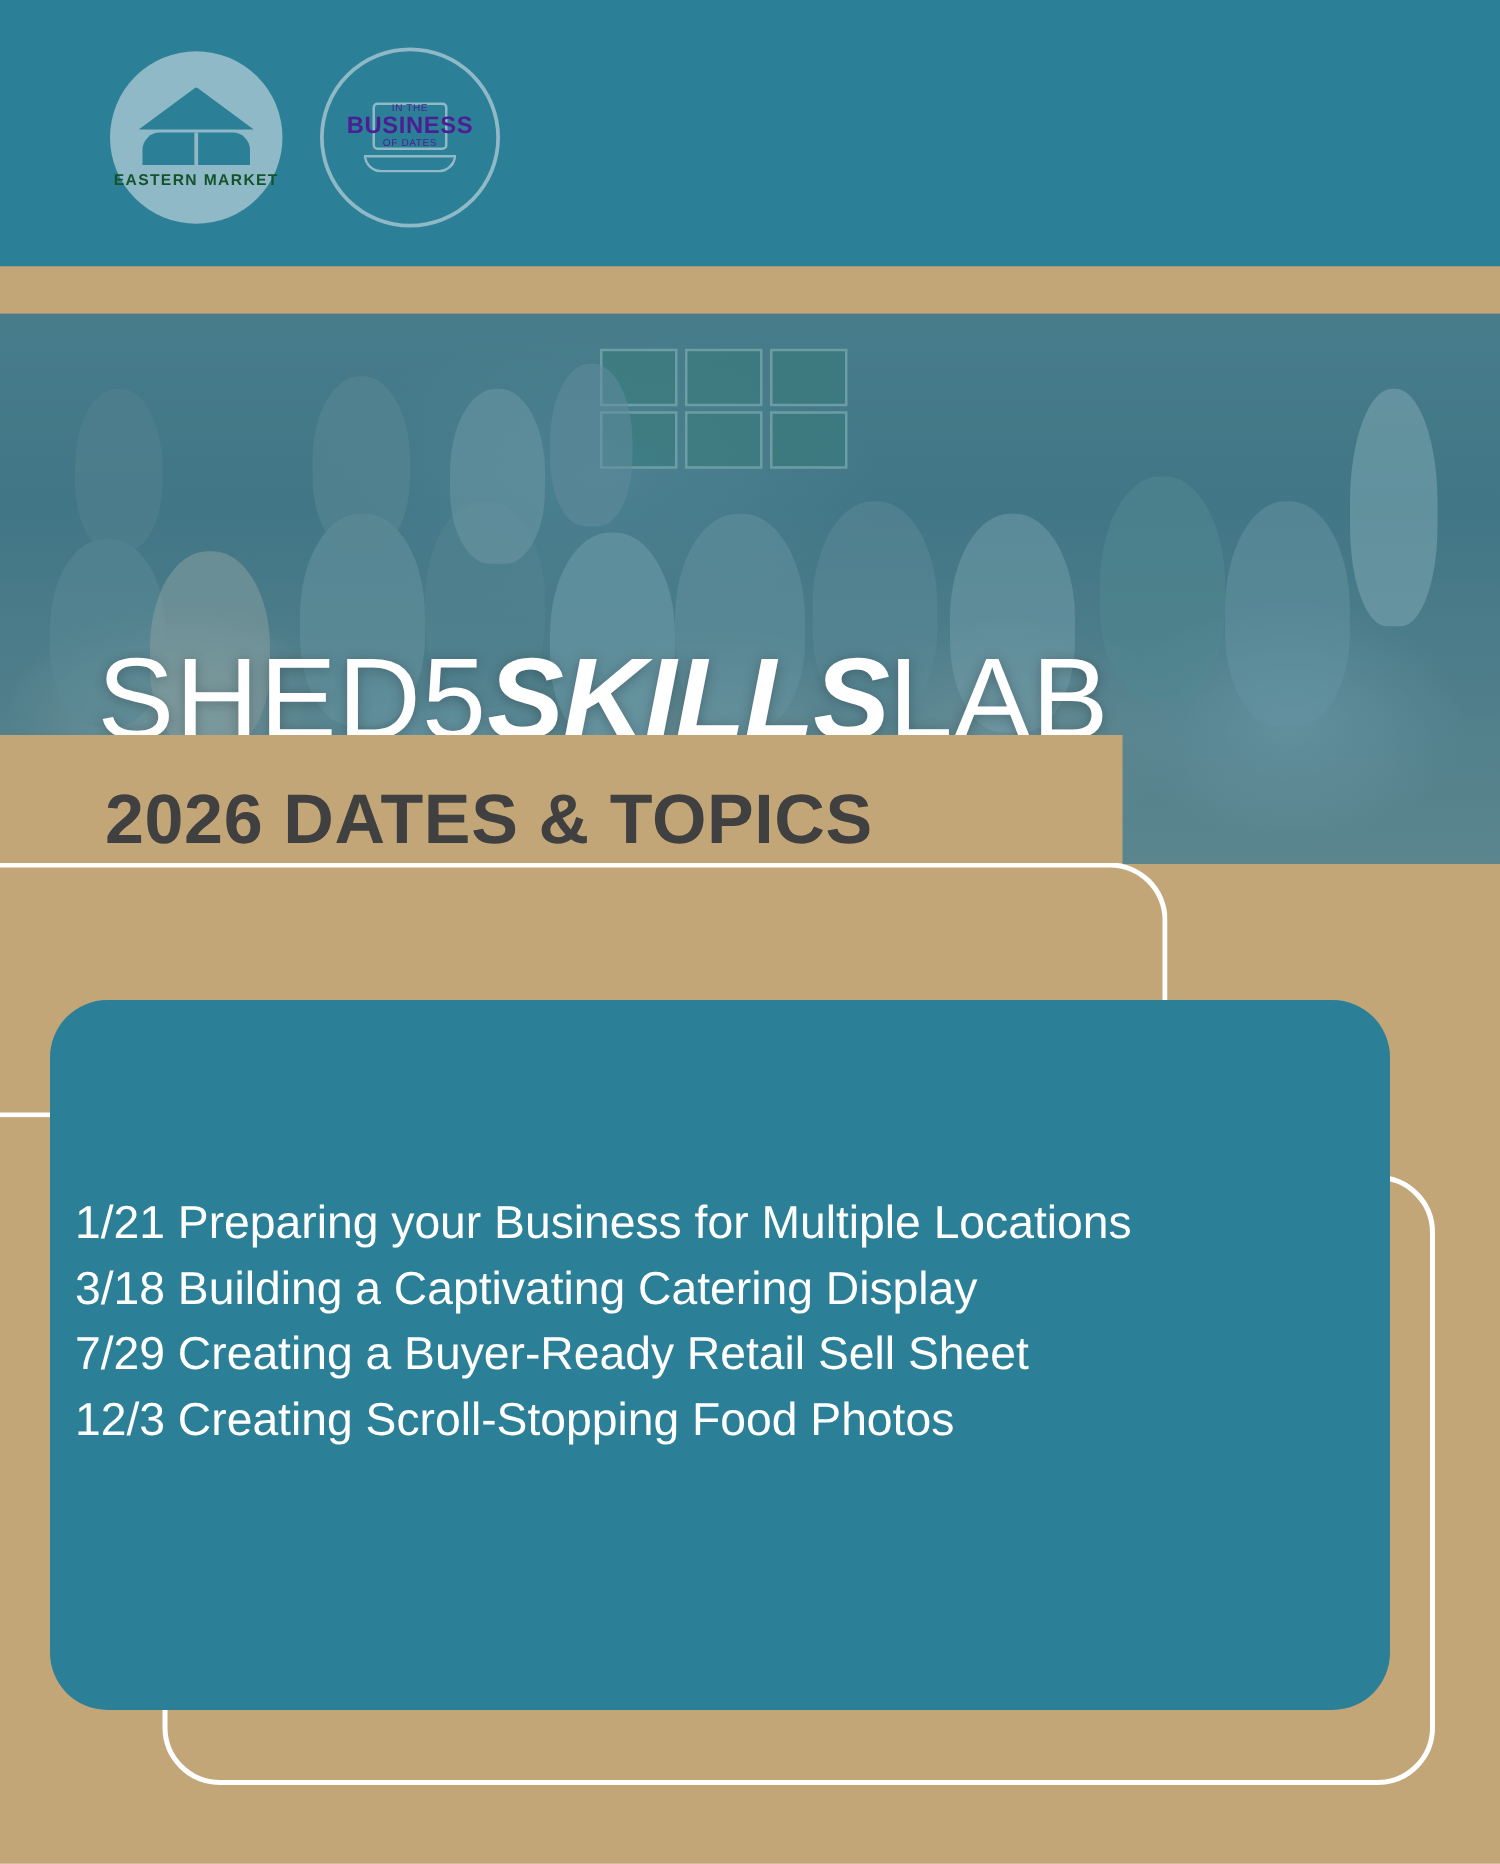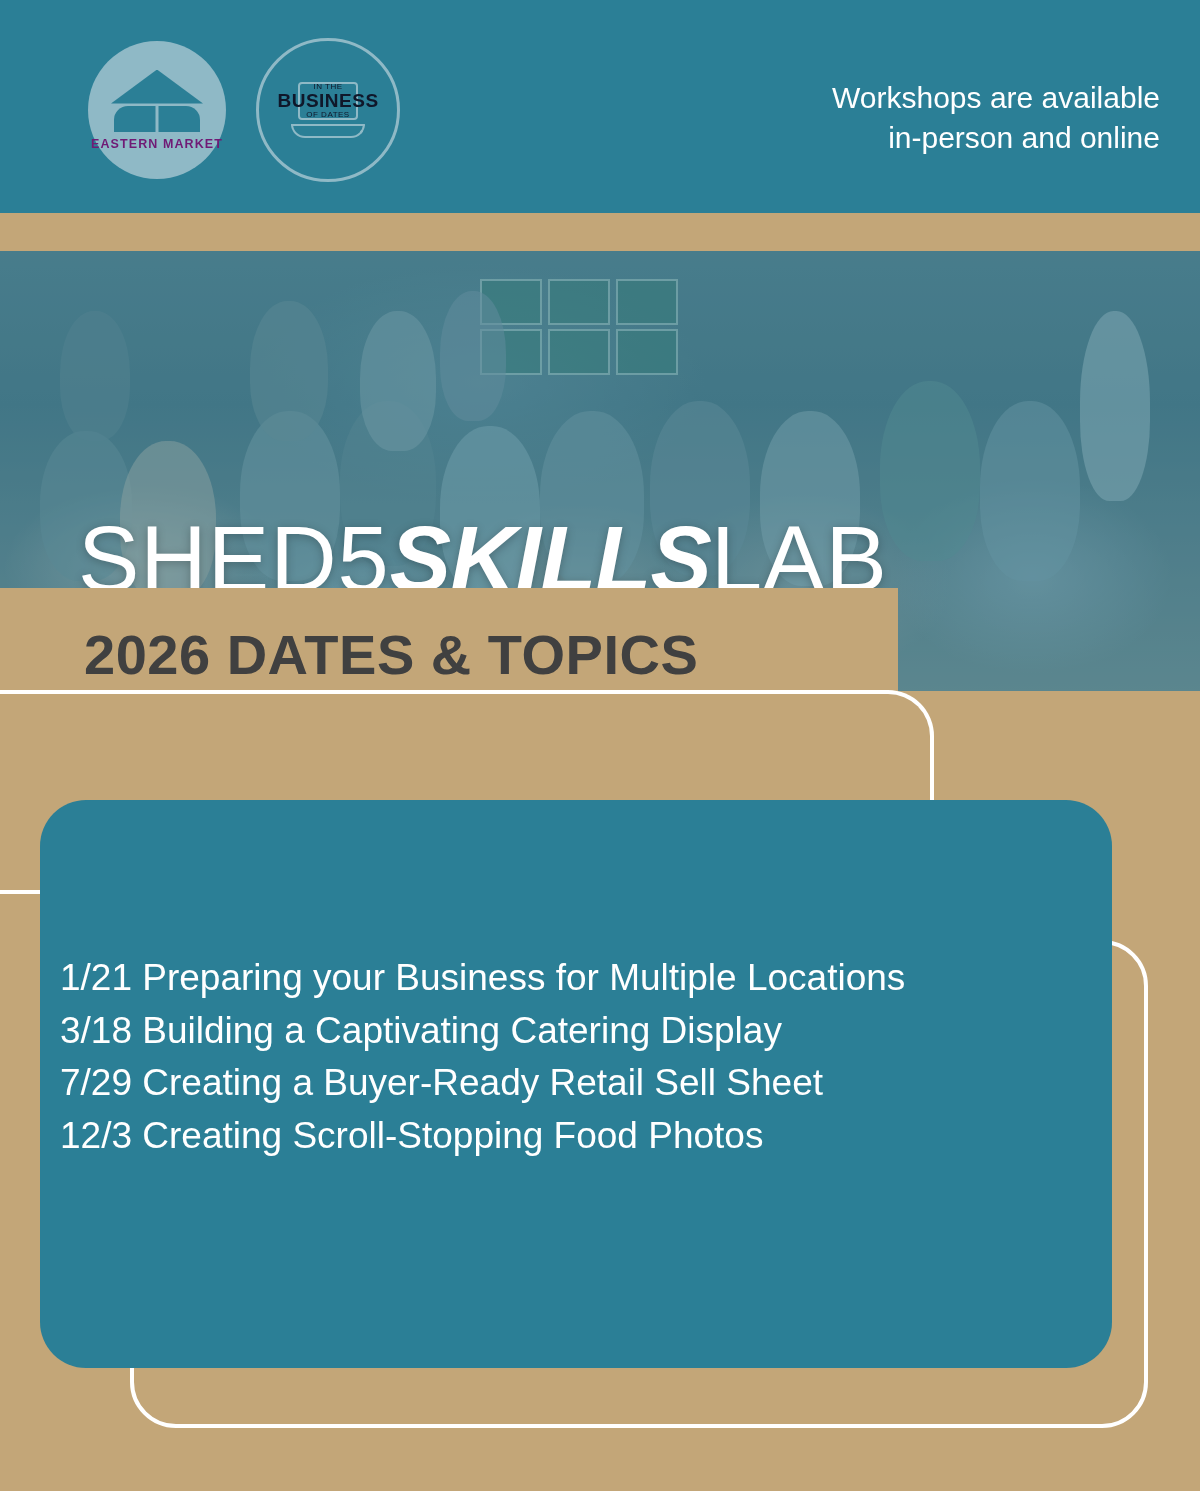--- a/index.html
+++ b/index.html
@@ -69,27 +69,27 @@
     left: 50%;
     top: 0;
     width: 3px;
     height: 26px;
     background: #8fb9c6;
     transform: translateX(-50%);
   }
   .logo-text-em {
     font-size: 12.5px;
     letter-spacing: 1.1px;
-    color: #701a75;
+    color: #14532d;
     font-weight: bold;
     margin-top: 5px;
   }
   .logo2-lines {
     text-align: right;
-    color: #0f172a;
+    color: #4c1d95;
     line-height: 1.05;
   }
   .logo2-mid {
     font-size: 19px;
     font-weight: bold;
     letter-spacing: .5px;
   }
   .logo2-tiny {
     font-size: 8px;
     letter-spacing: .5px;
@@ -281,24 +281,20 @@
         <div class="logo2-box">
           <div class="logo2-tiny">IN THE</div>
           <div class="logo2-mid">BUSINESS</div>
           <div class="logo2-tiny">OF DATES</div>
         </div>
         <div class="logo2-plate"></div>
       </div>
     </div>
   </div>
 
-  <div class="header-note">
-    <div>Workshops are available</div>
-    <div>in-person and online</div>
-  </div>
 
   <div class="photo-band">
     <div class="photo-base"></div>
     <div class="photo-people">
       <div class="wall-board" style="left:480px; top:28px; width:58px; height:42px;"></div>
       <div class="wall-board" style="left:548px; top:28px; width:58px; height:42px;"></div>
       <div class="wall-board" style="left:616px; top:28px; width:58px; height:42px;"></div>
       <div class="wall-board" style="left:480px; top:78px; width:58px; height:42px;"></div>
       <div class="wall-board" style="left:548px; top:78px; width:58px; height:42px;"></div>
       <div class="wall-board" style="left:616px; top:78px; width:58px; height:42px;"></div>

